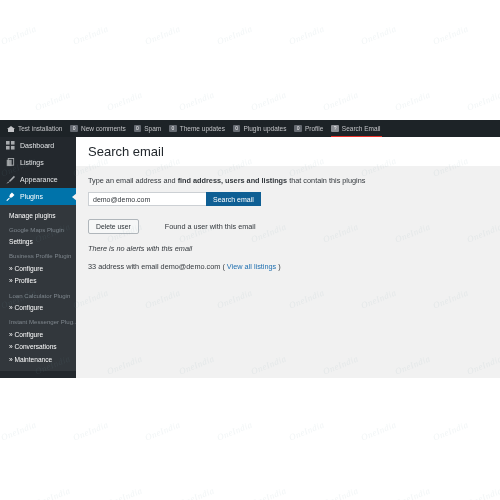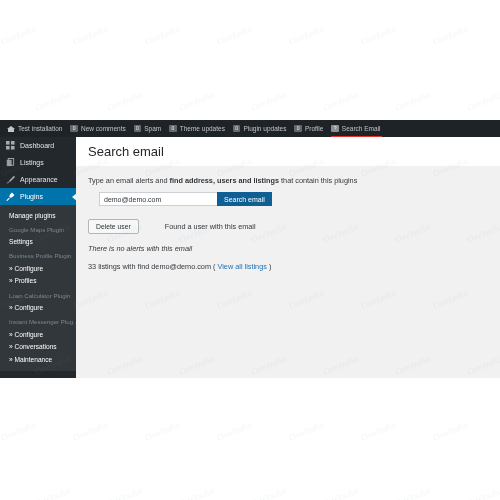--- a/index.html
+++ b/index.html
@@ -228,21 +228,20 @@
     margin: 0 0 7px 0;
     line-height: 1.3;
   }
   .intro b { font-weight: bold; }
 
   .searchrow {
     display: flex;
     align-items: flex-end;
     height: 14px;
     margin-bottom: 13px;
-    margin-left: 11px;
   }
   .search-input {
     width: 118px;
     height: 14px;
     box-sizing: border-box;
     border: 1px solid #ccd0d4;
     border-right: none;
     background: #fff;
     font-size: 7px;
     color: #32373c;
@@ -425,37 +424,37 @@
 
     <div class="content">
 
       <div class="content-head">
         <h1 class="page-title">Search email</h1>
       </div>
 
       <div class="content-body">
 
         <p class="intro">
-          <span>Type an email alerts and </span><b>find address, users and listings</b><span> that contain this plugins</span>
+          <span>Type an email address and </span><b>find address, users and listings</b><span> that contain this plugins</span>
         </p>
 
         <div class="searchrow">
           <input class="search-input" type="text" value="demo@demo.com" style="">
           <button class="search-btn">Search email</button>
         </div>
 
         <div class="resultrow">
           <button class="delete-btn">Delete user</button>
           <span class="found-text">Found a user with this email</span>
         </div>
 
         <p class="noalerts">There is no alerts with this email</p>
 
         <p class="listings-line">
-          <span class="count">33</span><span> listings with find demo@demo.com </span><span class="paren">( </span><a class="view-all">View all listings</a><span class="paren"> )</span>
+          <span class="count">33</span><span> address with email demo@demo.com </span><span class="paren">( </span><a class="view-all">View all listings</a><span class="paren"> )</span>
         </p>
 
       </div>
     </div>
 
   </div>
 
   <div class="watermarks">
       <span class="wm" style="left: 0px; top: 30px;">OneIndia</span>
       <span class="wm" style="left: 72px; top: 30px;">OneIndia</span>

